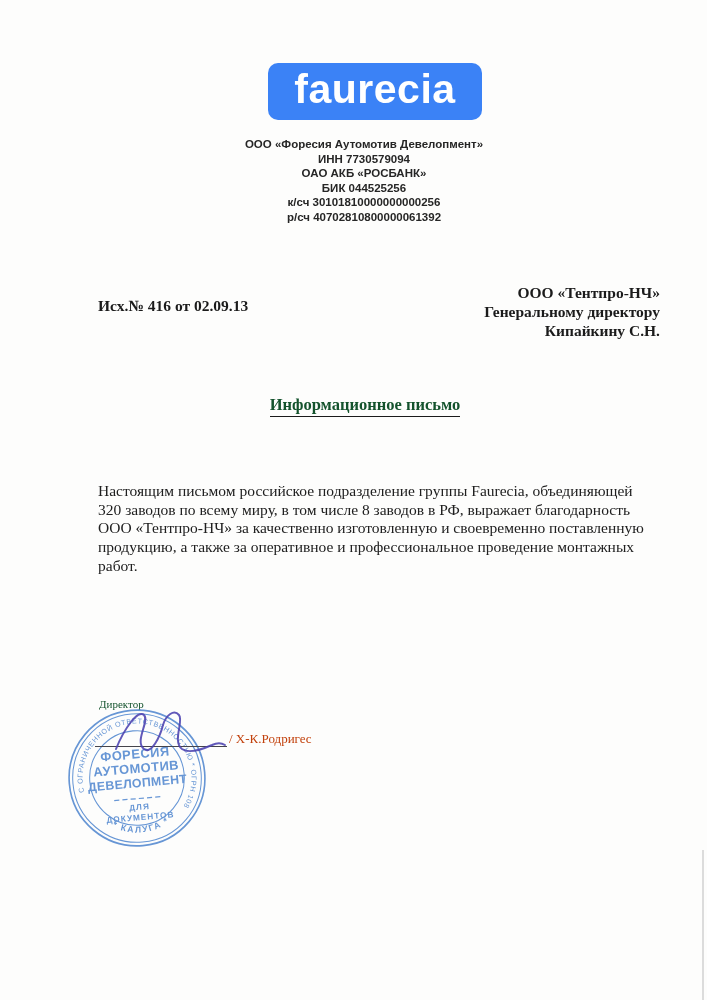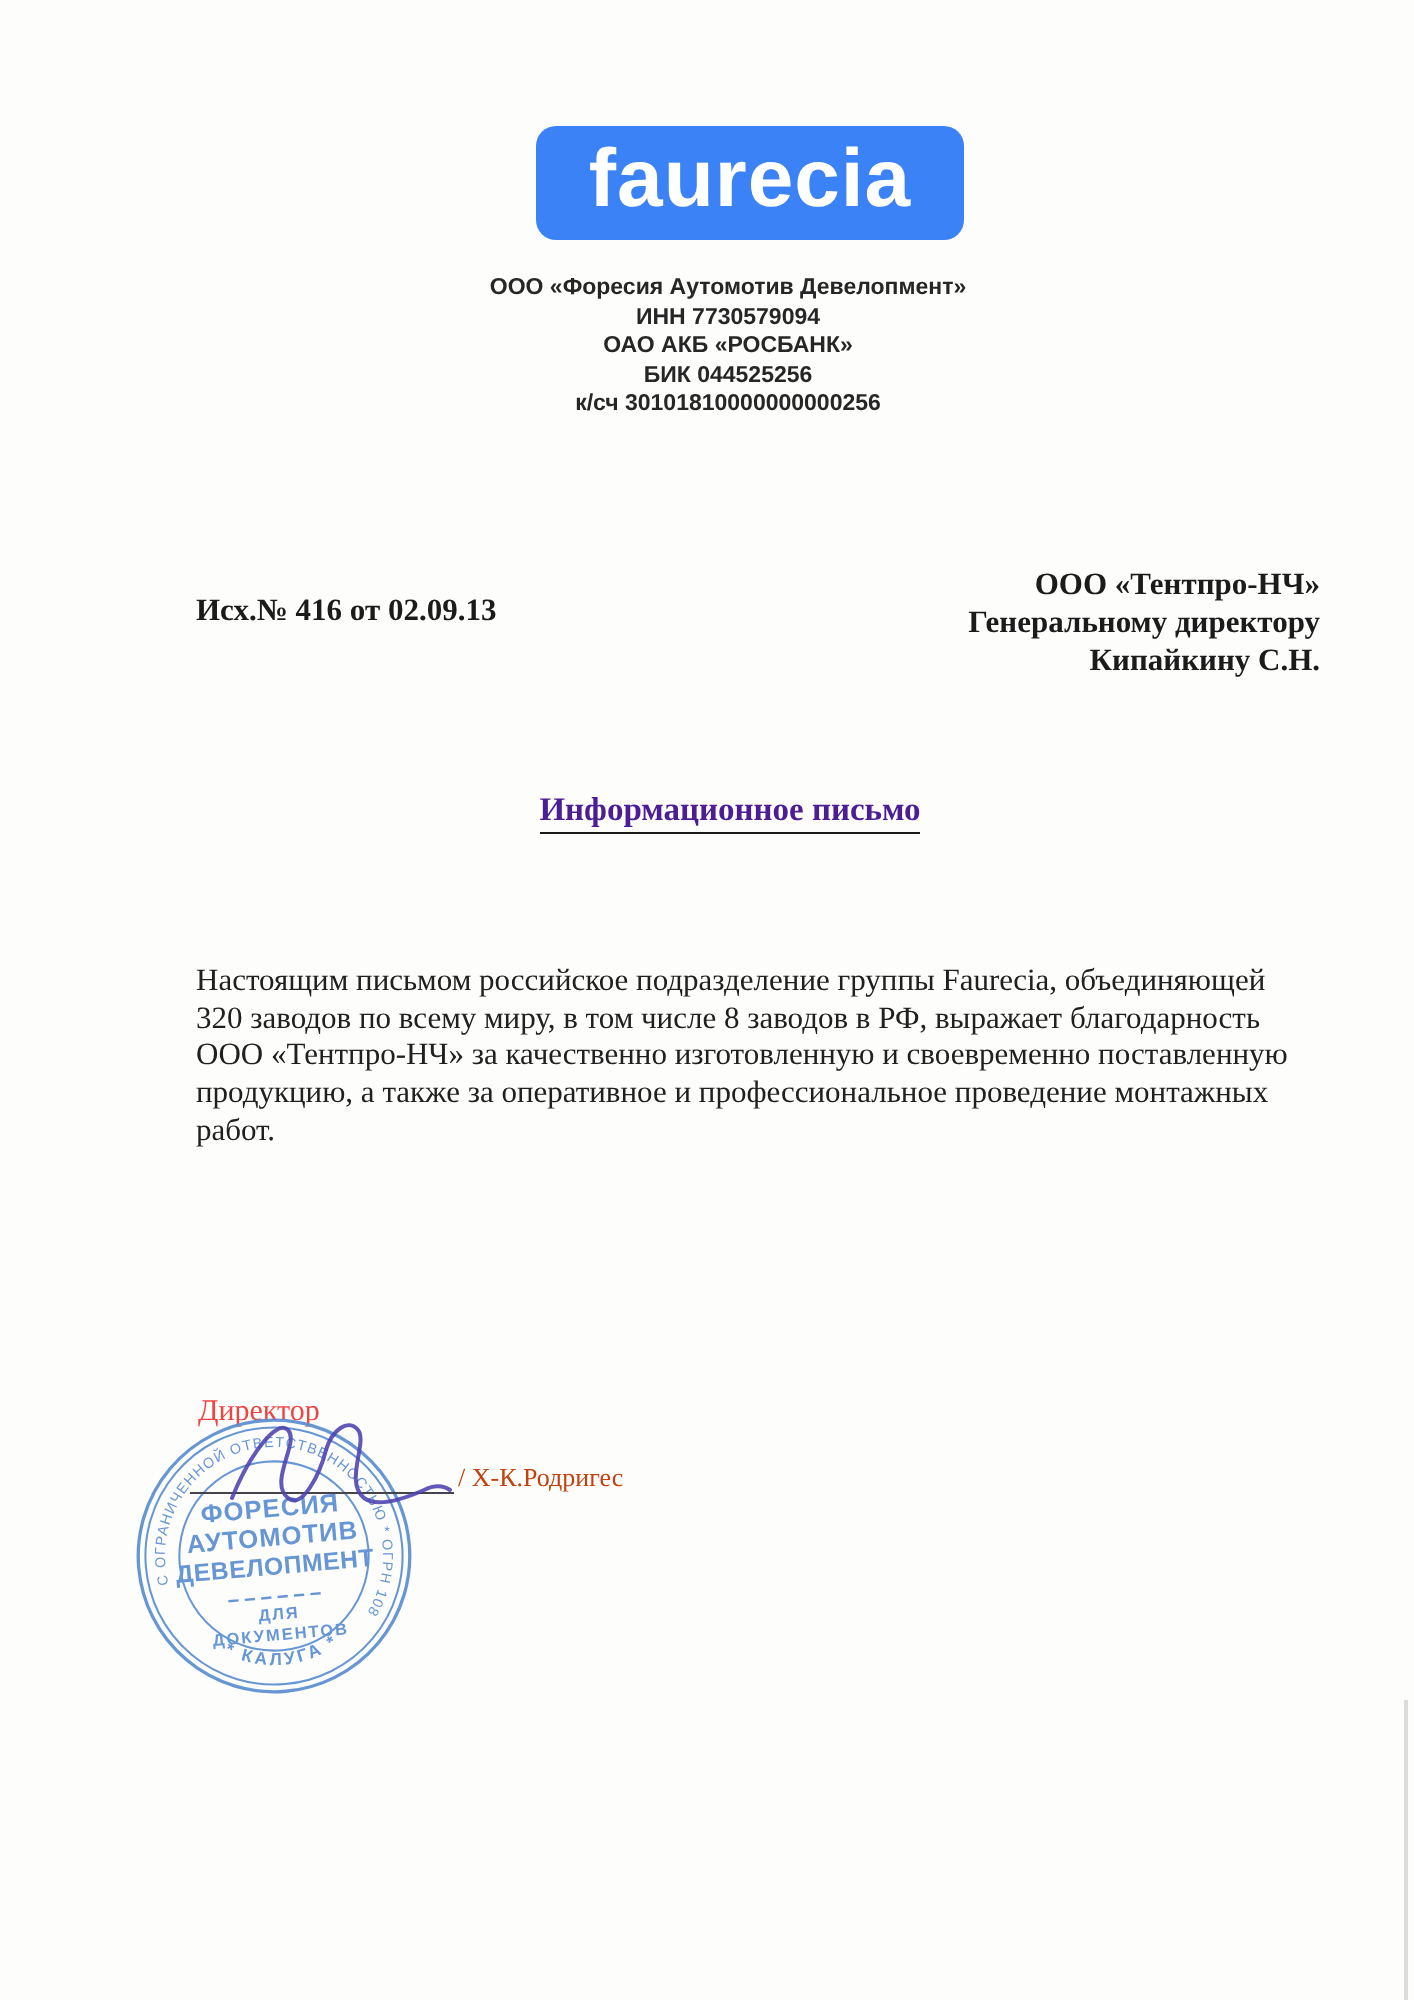--- a/index.html
+++ b/index.html
@@ -32,31 +32,31 @@
   
   .reference{
     position:absolute;left:98px;top:297px;
     font-weight:bold;font-size:15.5px;color:#1b1b1b;
   }
   
   .title-wrap{
     position:absolute;left:25px;top:395px;width:680px;text-align:center;
   }
   .title-text{
-    display:inline-block;font-weight:bold;font-size:16.5px;color:#4c1d95;
+    display:inline-block;font-weight:bold;font-size:16.5px;color:#14532d;
     border-bottom:1.6px solid #1b1b1b;padding-bottom:1px;
   }
   
   .body-text{
     position:absolute;left:98px;top:482px;width:549px;
     font-size:15.5px;line-height:18.7px;color:#202020;text-align:left;
   }
   
   .director-label{
-    position:absolute;left:99px;top:698px;font-size:15px;color:#ef4444;
+    position:absolute;left:99px;top:698px;font-size:11px;color:#14532d;
   }
   .sig-line{
     position:absolute;left:95px;top:746px;width:132px;height:0;
     border-top:1.3px solid #45444b;z-index:3;
   }
   .sig-name{
     position:absolute;left:229px;top:731px;font-size:13px;color:#c2410c;z-index:3;
   }
   .stamp-svg{
     position:absolute;left:65px;top:705px;width:144px;height:146px;
@@ -81,20 +81,21 @@
   <div class="logo-box" style="background:#3b82f6;">
     <span class="logo-text">faurecia</span>
   </div>
 
   <div class="letterhead">
     <div>ООО «Форесия Аутомотив Девелопмент»</div>
     <div>ИНН 7730579094</div>
     <div>ОАО АКБ «РОСБАНК»</div>
     <div>БИК 044525256</div>
     <div>к/сч 30101810000000000256</div>
+    <div>р/сч 40702810800000061392</div>
   </div>
 
   <div class="recipient">
     <div>ООО «Тентпро-НЧ»</div>
     <div>Генеральному директору</div>
     <div>Кипайкину С.Н.</div>
   </div>
 
   <div class="reference">Исх.№ 416 от 02.09.13</div>
 

